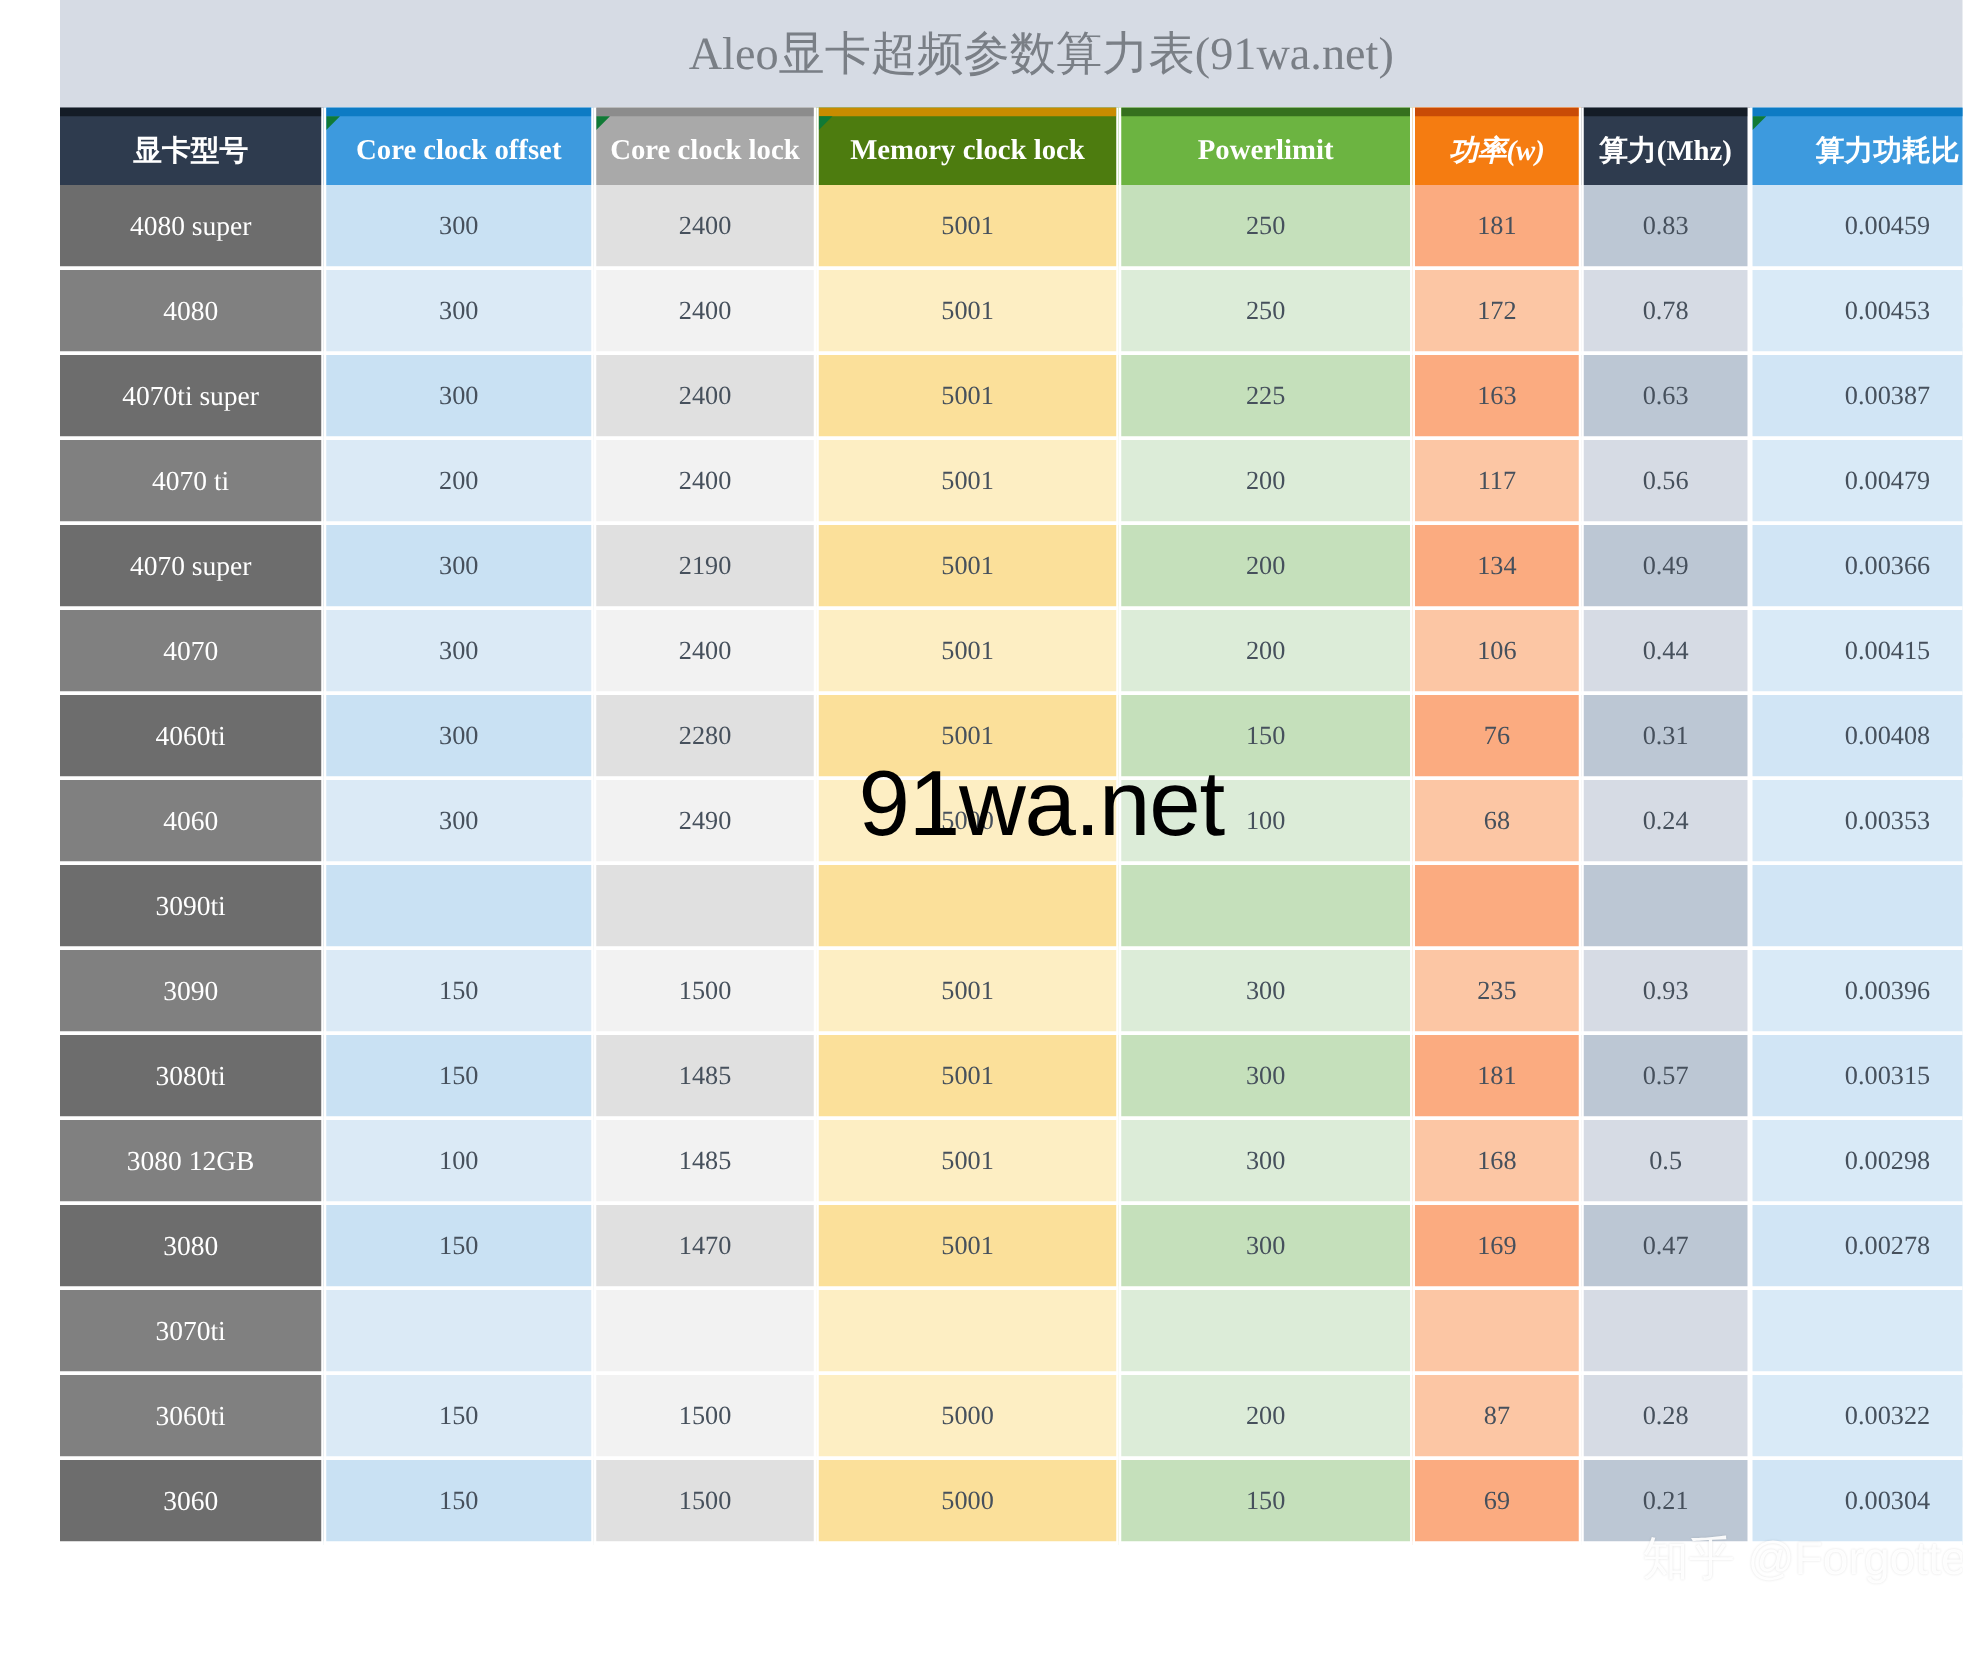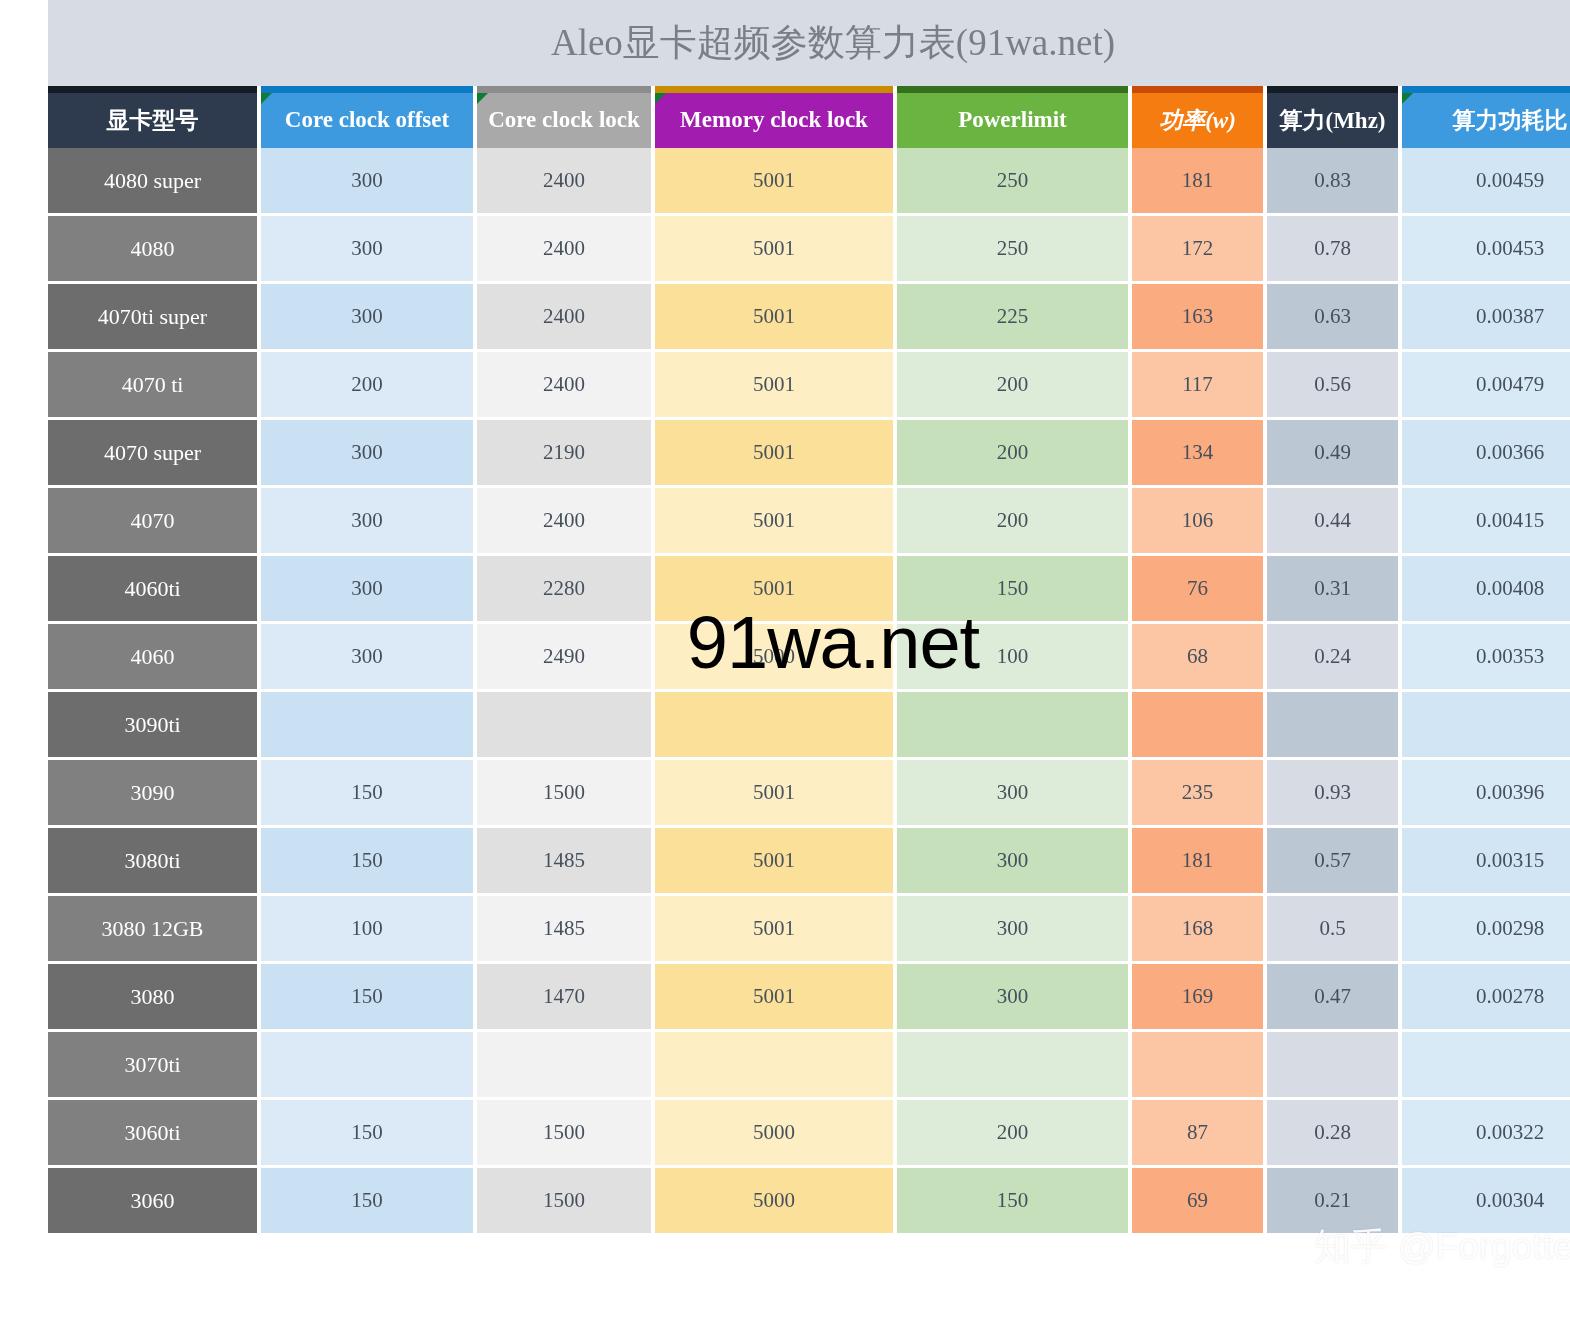--- a/index.html
+++ b/index.html
@@ -95,21 +95,21 @@
     padding-top: 6px;
   }
 
   
   .h-dark   { background: #2e3b4e; }
   .h-dark  .hdr-top { background: #141c26; }
   .h-blue   { background: #3d9ade; }
   .h-blue  .hdr-top { background: #0d7bc4; }
   .h-gray   { background: #a9a9a9; }
   .h-gray  .hdr-top { background: #8c8c8c; }
-  .h-amber  { background: #a21caf; }
+  .h-amber  { background: #4d7c0f; }
   .h-amber .hdr-top { background: #c98c00; }
   .h-green  { background: #6cb441; }
   .h-green .hdr-top { background: #35701e; }
   .h-orange { background: #f57c11; font-style: italic; }
   .h-orange .hdr-top { background: #c94b06; }
 
   
   tbody tr { height: 68px; }
   tbody td {
     height: 68px;

